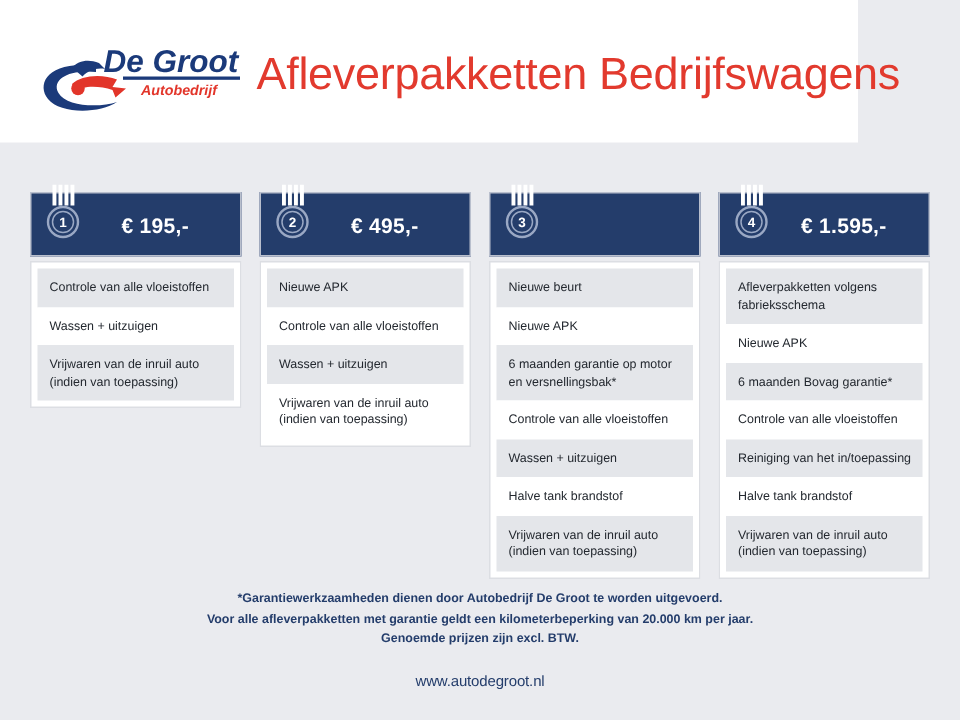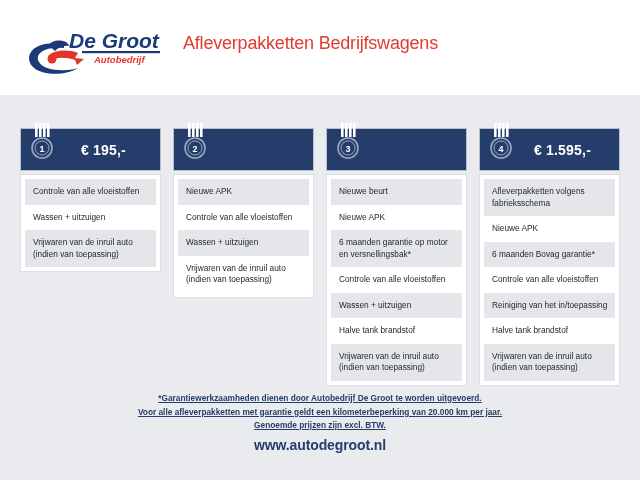--- a/index.html
+++ b/index.html
@@ -18,40 +18,40 @@
     position: relative;
     width: 640px;
     height: 480px;
     background: #eaebef;
   }
 
   
   .header {
     position: absolute;
     left: 0; top: 0;
-    width: 640px;
+    width: 572px;
     height: 95px;
     background: #ffffff;
     display: flex;
     align-items: center;
   }
   .logo {
     position: absolute;
     left: 22px;
     top: 26px;
     width: 145px;
     height: 52px;
   }
   .logo svg { display: block; }
 
   .header-title {
     position: absolute;
-    left: 183px;
+    left: 171px;
     top: 33px;
-    font-size: 18px;
+    font-size: 30px;
     font-weight: 400;
     color: #e23a2e;
     letter-spacing: -0.2px;
     white-space: nowrap;
   }
 
   
   .columns {
     position: absolute;
     left: 0;
@@ -124,26 +124,25 @@
     left: 0;
     top: 392px;
     width: 640px;
     text-align: center;
   }
   .footer-line {
     font-size: 8.3px;
     line-height: 13.5px;
     color: #243d6b;
     font-weight: bold;
-    text-decoration: underline;
   }
   .footer-url {
-    margin-top: 4px;
-    font-size: 14px;
-    font-weight: bold;
+    margin-top: 16px;
+    font-size: 10px;
+    font-weight: normal;
     color: #243d6b;
     letter-spacing: -0.1px;
   }
 </style>
 </head>
 <body>
 
 <div class="page">
 
   <div class="header">
@@ -199,20 +198,21 @@
           <svg width="26" height="42" viewBox="0 0 26 42">
             <rect x="6" y="0" width="2.6" height="14" fill="#ffffff"></rect>
             <rect x="10" y="0" width="2.6" height="14" fill="#ffffff"></rect>
             <rect x="14" y="0" width="2.6" height="14" fill="#ffffff"></rect>
             <rect x="18" y="0" width="2.6" height="14" fill="#ffffff"></rect>
             <circle cx="13" cy="25" r="10" fill="none" stroke="#9aa8c4" stroke-width="1.6"></circle>
             <circle cx="13" cy="25" r="7" fill="none" stroke="#9aa8c4" stroke-width="1"></circle>
             <text x="13" y="28.5" text-anchor="middle" font-family="'Liberation Sans', sans-serif" font-size="9" font-weight="bold" fill="#ffffff">2</text>
           </svg>
         </span>
+        <span class="price-text">€ 495,-</span>
       </div>
       <div class="items-card">
         <div class="item shaded">Nieuwe APK</div>
         <div class="item">Controle van alle vloeistoffen</div>
         <div class="item shaded">Wassen + uitzuigen</div>
         <div class="item">Vrijwaren van de inruil auto
 (indien van toepassing)</div>
       </div>
     </div>
 

